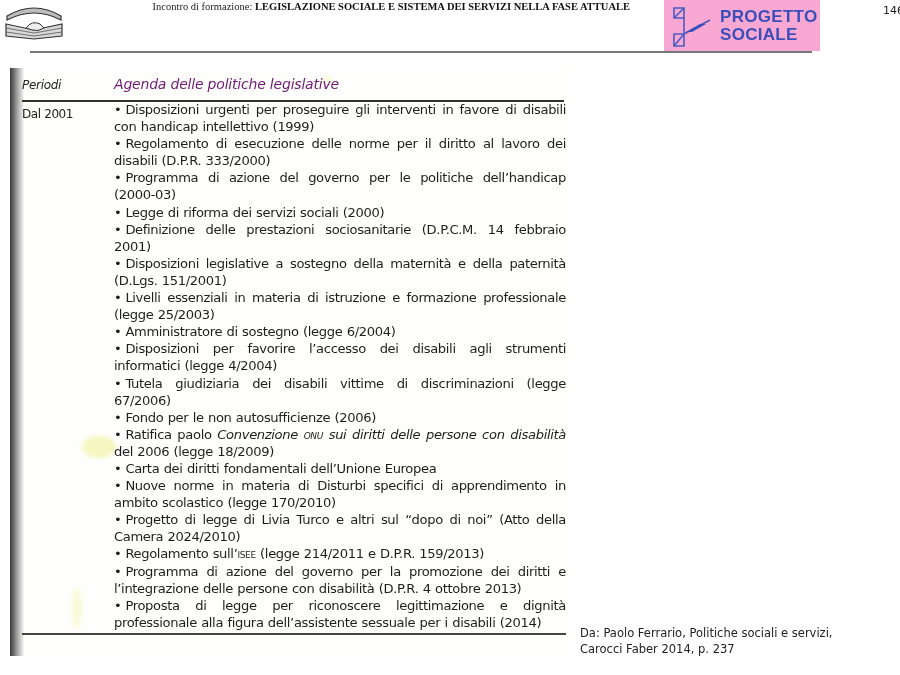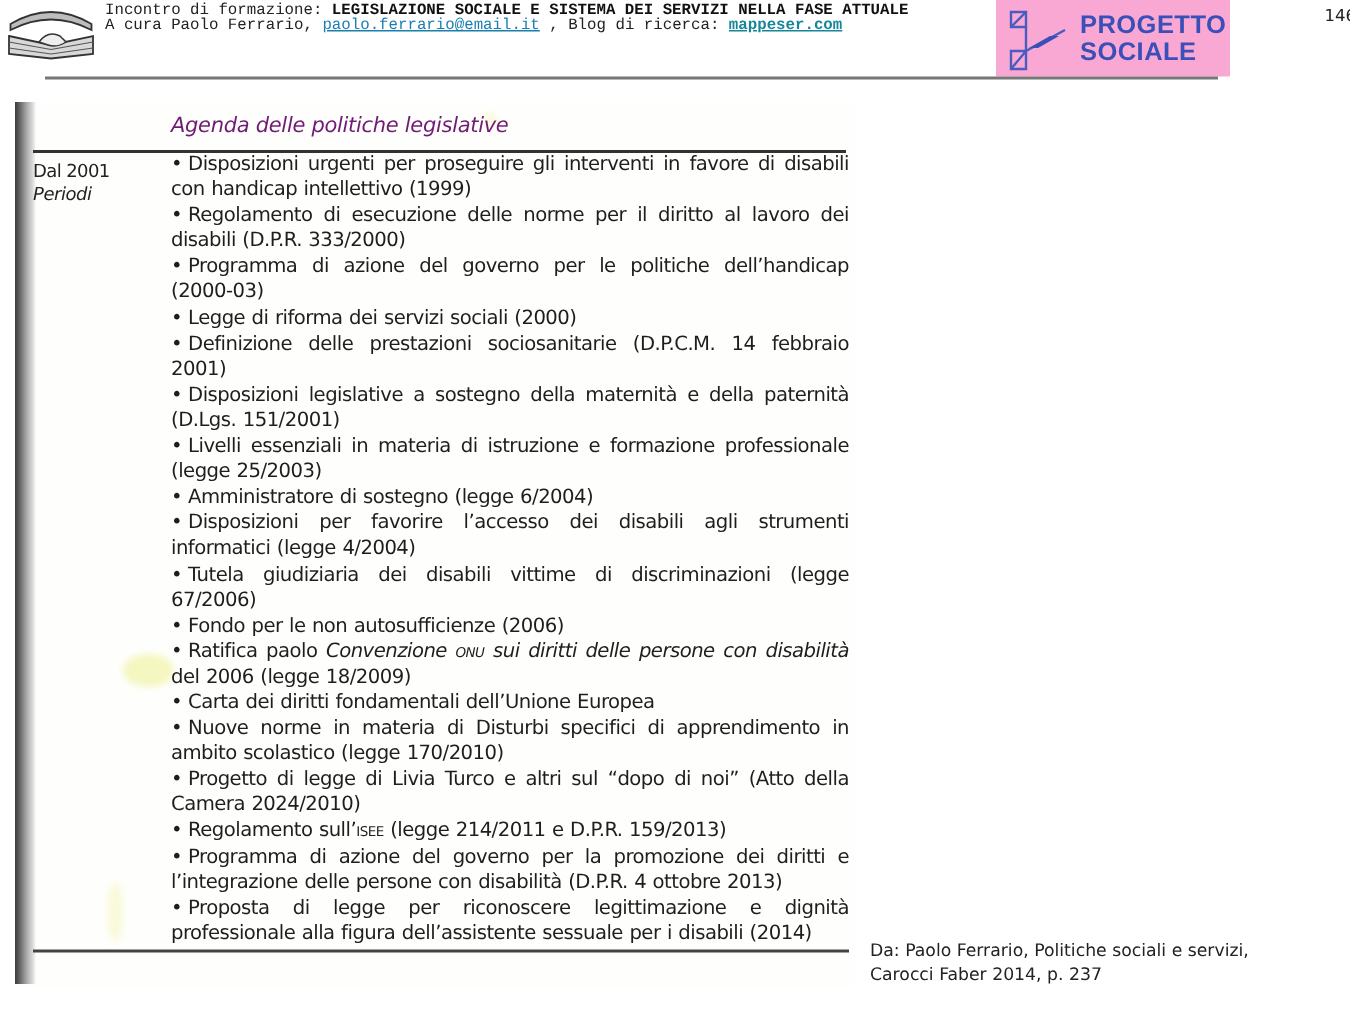--- a/index.html
+++ b/index.html
@@ -5,21 +5,21 @@
     html, body { margin: 0; padding: 0; }
     body {
       width: 900px; height: 675px; background: #ffffff; position: relative; overflow: hidden;
       font-family: "DejaVu Sans", sans-serif; color: #111;
     }
     .header-logo {
       position: absolute; left: 4px; top: 2px; width: 60px; height: 38px;
     }
     .header-text {
       position: absolute; left: 70px; top: 2px; width: 560px;
-      font-family: Liberation Mono, monospace; font-size: 10.5px; line-height: 10px; color: #222;
+      font-family: Liberation Serif, serif; font-size: 10.5px; line-height: 10px; color: #222; text-align: right;
     }
     .header-text .bold { font-weight: bold; color: #111; }
     .header-text a { color: #1a7fb0; text-decoration: underline; }
     .header-text a.bold { color: #17869a; font-weight: bold; }
     .header-rule {
       position: absolute; left: 30px; top: 51px; width: 782px; height: 2px; background: #777;
     }
     .brand-box {
       position: absolute; left: 664px; top: 0; width: 156px; height: 51px; background: #f9a8d4;
     }
@@ -35,21 +35,21 @@
     .scan {
       position: absolute; left: 10px; top: 68px; width: 560px; height: 590px;
       background: #fefefc;
     }
     .scan .spine {
       position: absolute; left: 0; top: 0; width: 14px; height: 588px;
       background: linear-gradient(to right, #3a3a3a 0%, #6a6a6a 25%, #a9a9a9 55%, #dcdcdc 85%, #fcfcfc 100%);
     }
     .scan .hdr-period {
       position: absolute; left: 12px; top: 10px; font-family: "DejaVu Sans", sans-serif;
-      font-style: italic; font-size: 12px; color: #222; letter-spacing: -0.3px; margin-top: 44px;
+      font-style: italic; font-size: 12px; color: #222; letter-spacing: -0.3px;
     }
     .scan .hdr-agenda {
       position: absolute; left: 104px; top: 8px; font-family: "DejaVu Sans", sans-serif;
       font-style: italic; font-size: 14px; color: #701a75; letter-spacing: -0.2px;
     }
     .scan .rule-top {
       position: absolute; left: 12px; top: 32px; width: 542px; height: 2px; background: #333;
     }
     .scan .rule-bottom {
       position: absolute; left: 12px; top: 565px; width: 544px; height: 2px; background: #444;
@@ -82,23 +82,20 @@
     <path d="M2 22 L30 28 L58 22 L58 34 L30 37 L2 34 Z" fill="#d8d8d8" stroke="#333" stroke-width="1.2"></path>
     <path d="M2 26 L30 31 L58 26" fill="none" stroke="#555" stroke-width="0.8"></path>
     <path d="M2 30 L30 34 L58 30" fill="none" stroke="#555" stroke-width="0.8"></path>
     <path d="M22 26 Q28 18 36 22 L40 26 Q34 30 28 28 Z" fill="#eee" stroke="#333" stroke-width="1"></path>
   </svg>
 </div>
 
 <div class="header-text">
   <div>
     <span>Incontro di formazione: </span><span class="bold">LEGISLAZIONE SOCIALE E SISTEMA DEI SERVIZI NELLA FASE ATTUALE</span>
-  </div>
-  <div>
-    <span>A cura Paolo Ferrario, </span><a href="#">paolo.ferrario@email.it</a><span> , Blog di ricerca: </span><a href="#" class="bold">mappeser.com</a>
   </div>
 </div>
 
 <div class="brand-box">
   <div class="mark">
     <svg width="48" height="44" viewBox="0 0 48 44">
       <g fill="none" stroke="#4a5cc0" stroke-width="1.6">
         <path d="M4 4 L14 4 L14 14 L4 14 Z"></path>
         <path d="M4 14 L14 4"></path>
         <path d="M14 14 L14 30"></path>

